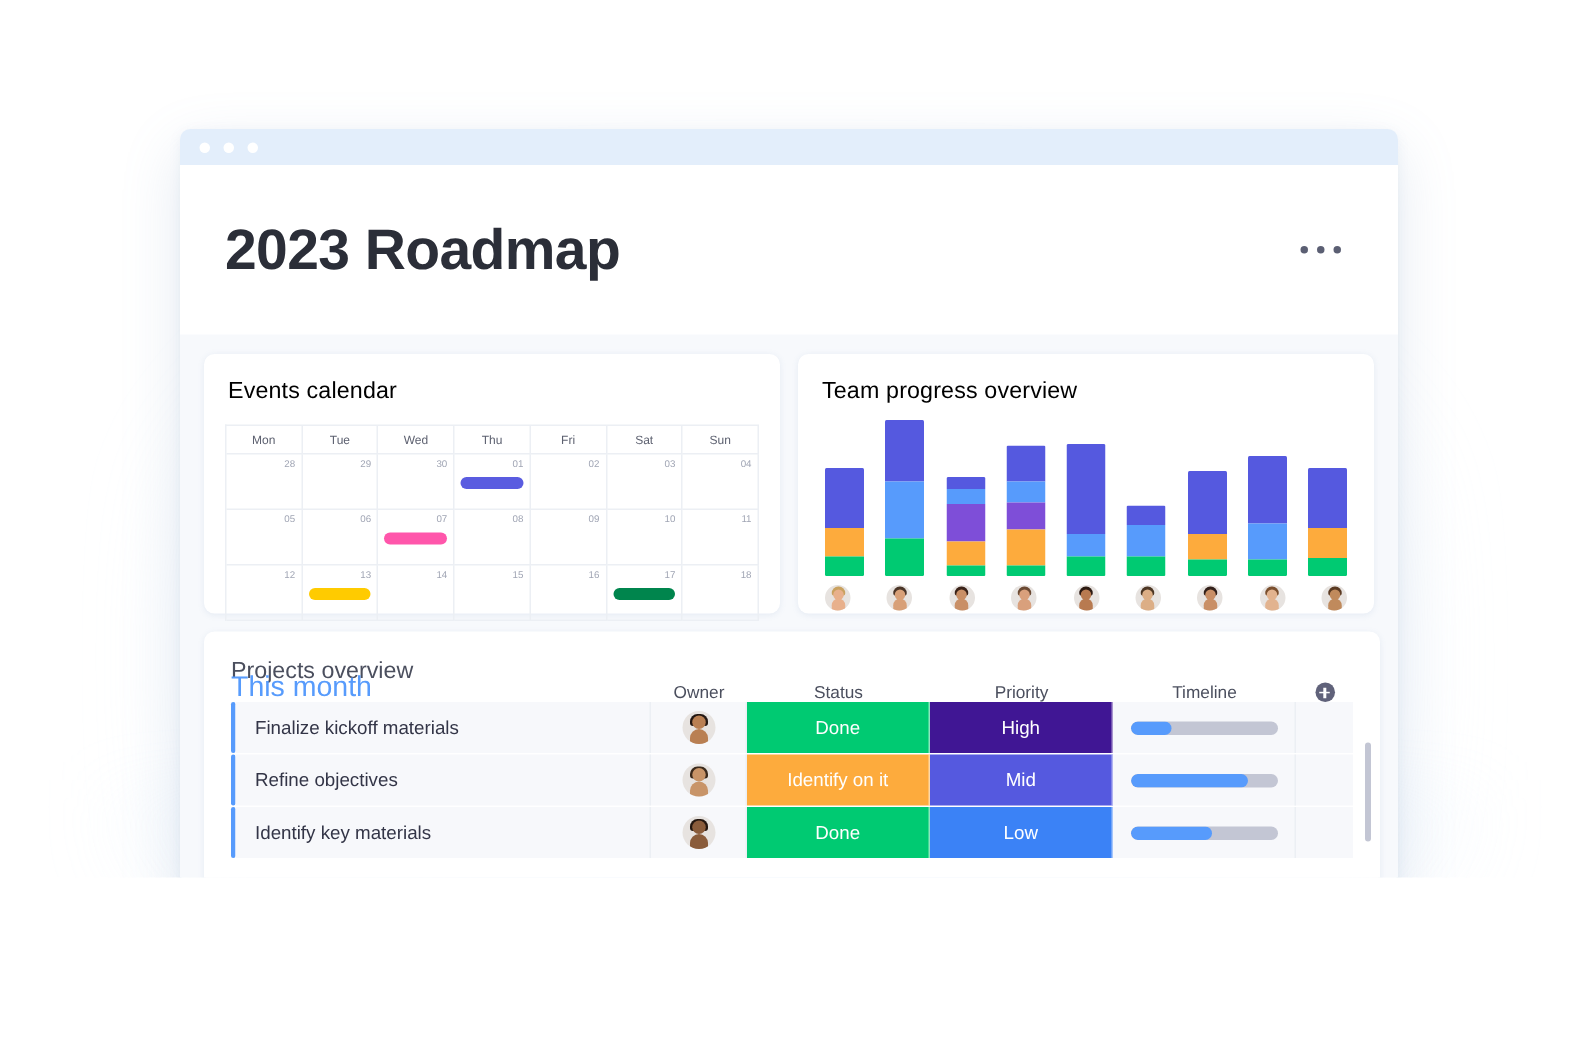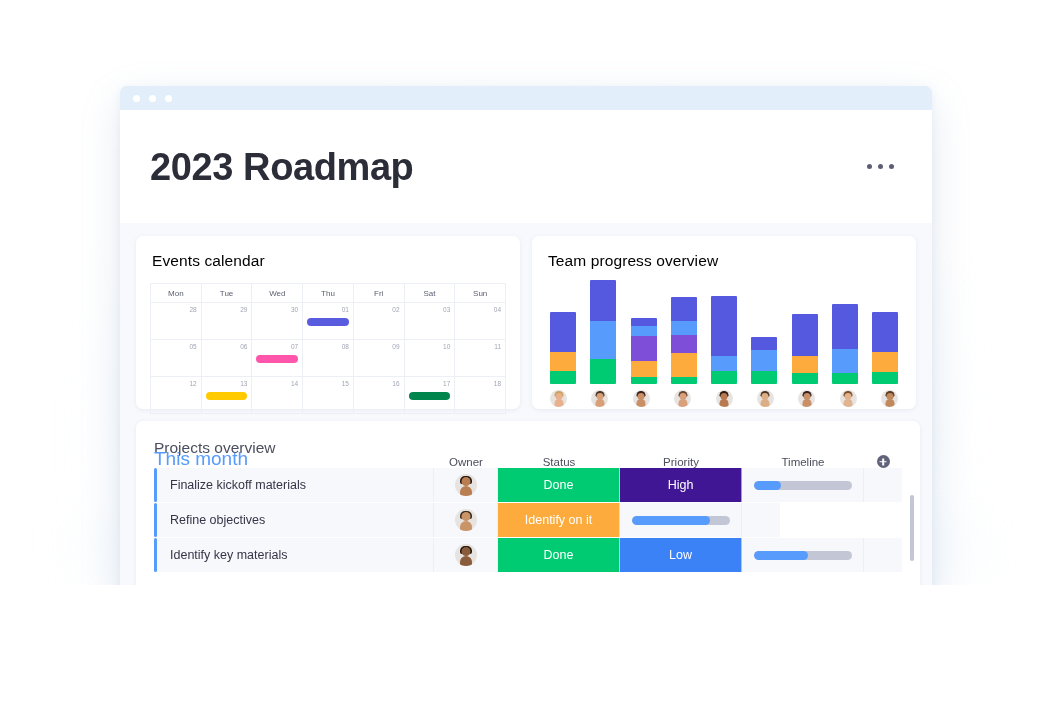--- a/index.html
+++ b/index.html
@@ -637,20 +637,21 @@
               <div class="row-accent"></div>
               <div class="cell-name">Refine objectives</div>
               <div class="cell-owner">
                 <div class="avatar">
                   <div class="hair" style="background: rgb(59, 42, 28);"></div>
                   <div class="head" style="background: rgb(200, 148, 104);"></div>
                   <div class="face" style="background: rgb(200, 148, 104);"></div>
                 </div>
               </div>
               <div class="cell-chip" style="background: rgb(253, 171, 61);">Identify on it</div>
+              <div class="cell-chip" style="background: rgb(85, 89, 223);">Mid</div>
               <div class="cell-timeline">
                 <div class="pbar" style="background: rgb(195, 198, 212);">
                   <div class="pbar-fill" style="width: 80%; background: rgb(87, 155, 252);"></div>
                 </div>
               </div>
               <div class="cell-end"></div>
             </div>
             <div class="trow">
               <div class="row-accent"></div>
               <div class="cell-name">Identify key materials</div>

